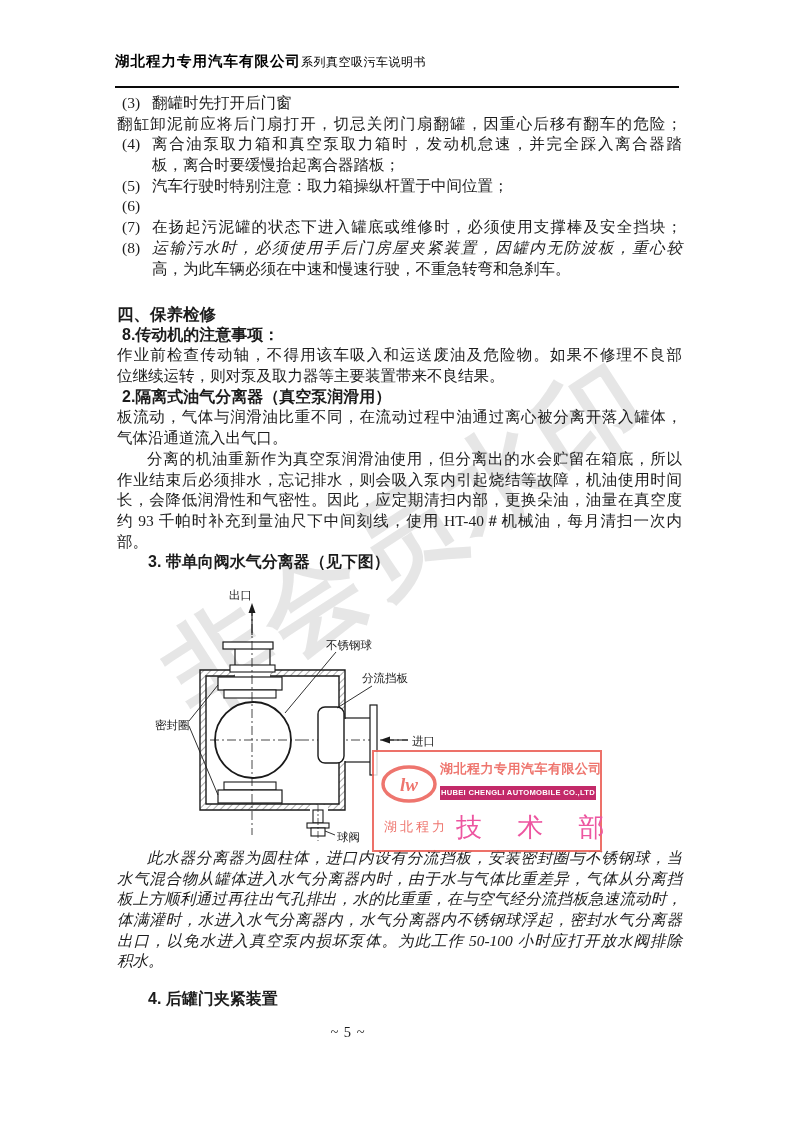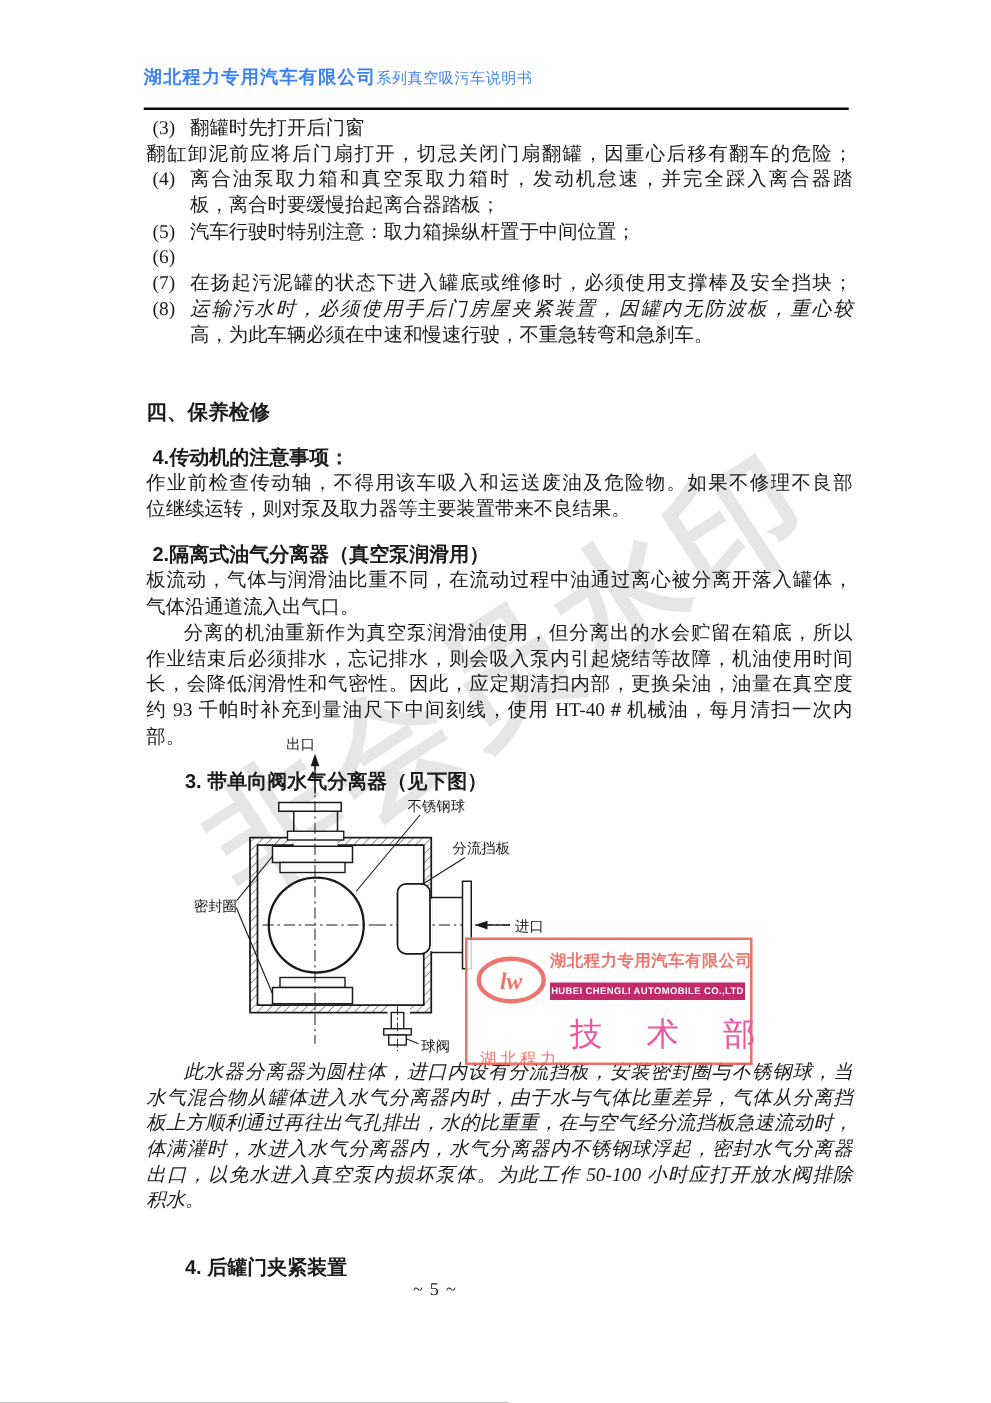--- a/index.html
+++ b/index.html
@@ -1,57 +1,57 @@
 <!DOCTYPE html>
 <html><head>
 <meta charset="utf-8">
 <style>
   html,body{margin:0;padding:0;background:#888;}
   #page{position:relative;width:793px;height:1122px;background:#ffffff;overflow:hidden;
         font-family:"Liberation Serif","DejaVu Serif",serif;color:#1c1c1c;}
   
-  .hdr{position:absolute;left:115px;top:52px;white-space:nowrap;color:#3b82f6;}
+  .hdr{position:absolute;left:115px;top:52px;white-space:nowrap;color:#000000;}
   .hdr .co{font-size:14.5px;font-weight:700;letter-spacing:1px;}
   .hdr .ser{font-size:12px;letter-spacing:0.5px;}
   .rule{position:absolute;left:115px;top:86px;width:564px;height:2px;background:#0a0a0a;}
   
   .wm{position:absolute;left:70px;top:468px;width:680px;height:150px;z-index:0;
       font-family:"Liberation Sans","DejaVu Sans",sans-serif;font-weight:700;
       font-size:104px;letter-spacing:6px;color:rgba(130,130,130,0.20);
       transform:rotate(-33deg);text-align:center;white-space:nowrap;pointer-events:none;}
   
   .blk{position:absolute;left:117px;width:565px;z-index:1;}
   .line{position:relative;height:20.7px;line-height:20.7px;font-size:15.5px;}
   .line.j{text-align:justify;text-align-last:justify;text-justify:inter-character;}
   .line.nw{white-space:nowrap;}
   .numline{padding-left:35px;}
   .numline .num{position:absolute;left:5px;top:0;}
   .contline{padding-left:35px;}
   .ind{text-indent:30px;}
-  .bold-h{font-family:"Liberation Sans","DejaVu Sans",sans-serif;font-weight:700;font-size:16px;white-space:nowrap;margin-top:16px;}
+  .bold-h{font-family:"Liberation Sans","DejaVu Sans",sans-serif;font-weight:700;font-size:16px;white-space:nowrap;}
   .h4t{font-size:16.5px;}
   .sub{padding-left:5px;}
   .sub3{padding-left:31px;}
   #sec4{position:absolute;left:117px;top:989px;z-index:1;}
   #pagenum{position:absolute;left:288px;top:1024px;width:120px;text-align:center;
            font-size:14.5px;z-index:1;letter-spacing:1px;}
   
   #diagram{position:absolute;left:140px;top:585px;width:305px;height:263px;z-index:1;}
   #diagram text{font-size:11.5px;fill:#1a1a1a;font-family:"Liberation Serif","DejaVu Serif",serif;}
   
   #stamp{position:absolute;left:372px;top:750px;width:226px;height:98px;z-index:3;
          border:2px solid #ec655d;background:rgba(255,255,255,0.88);opacity:0.92;
          font-family:"Liberation Sans","DejaVu Sans",sans-serif;}
   #stamp .cn{position:absolute;left:66px;top:8px;width:158px;font-size:13px;font-weight:700;
              color:#ed6a62;letter-spacing:0.5px;white-space:nowrap;text-align:justify;text-align-last:justify;}
   #stamp .enbar{position:absolute;left:66px;top:34px;width:156px;height:14px;background:#be185d;
                 color:#fff;font-size:7.6px;font-weight:700;line-height:14px;text-align:center;
                 letter-spacing:0.3px;white-space:nowrap;}
   #stamp .brand{position:absolute;left:10px;top:66px;font-size:13px;color:#ed6a62;
-                letter-spacing:3px;white-space:nowrap;margin-top:20px;}
+                letter-spacing:3px;white-space:nowrap;}
   #stamp .dept{position:absolute;left:82px;top:58px;font-size:26px;font-weight:400;color:#ec4899;
                letter-spacing:14px;white-space:nowrap;}
   #stamp .logo{position:absolute;left:6px;top:10px;}
 </style>
 </head>
 <body>
 
 <div id="page">
 
   <div class="wm">非会员水印</div>
@@ -77,21 +77,21 @@
       </div>
     <div class="line numline">
         <span class="num">(8)</span>
         <div class="line j" style="height:auto;font-style:italic;">运输污水时，必须使用手后门房屋夹紧装置，因罐内无防波板，重心较</div>
       </div>
     <div class="line contline nw">高，为此车辆必须在中速和慢速行驶，不重急转弯和急刹车。</div>
   </div>
 
   <div class="blk" style="top:304px;">
     <div class="line bold-h h4t">四、保养检修</div>
-    <div class="line bold-h sub">4.传动机的注意事项：</div>
+    <div class="line bold-h sub">8.传动机的注意事项：</div>
     <div class="line j">作业前检查传动轴，不得用该车吸入和运送废油及危险物。如果不修理不良部</div>
     <div class="line nw">位继续运转，则对泵及取力器等主要装置带来不良结果。</div>
     <div class="line bold-h sub">2.隔离式油气分离器（真空泵润滑用）</div>
     <div class="line j">板流动，气体与润滑油比重不同，在流动过程中油通过离心被分离开落入罐体，</div>
     <div class="line nw">气体沿通道流入出气口。</div>
     <div class="line j ind">分离的机油重新作为真空泵润滑油使用，但分离出的水会贮留在箱底，所以</div>
     <div class="line j">作业结束后必须排水，忘记排水，则会吸入泵内引起烧结等故障，机油使用时间</div>
     <div class="line j">长，会降低润滑性和气密性。因此，应定期清扫内部，更换朵油，油量在真空度</div>
     <div class="line j">约 93 千帕时补充到量油尺下中间刻线，使用 HT-40＃机械油，每月清扫一次内</div>
     <div class="line nw">部。</div>

